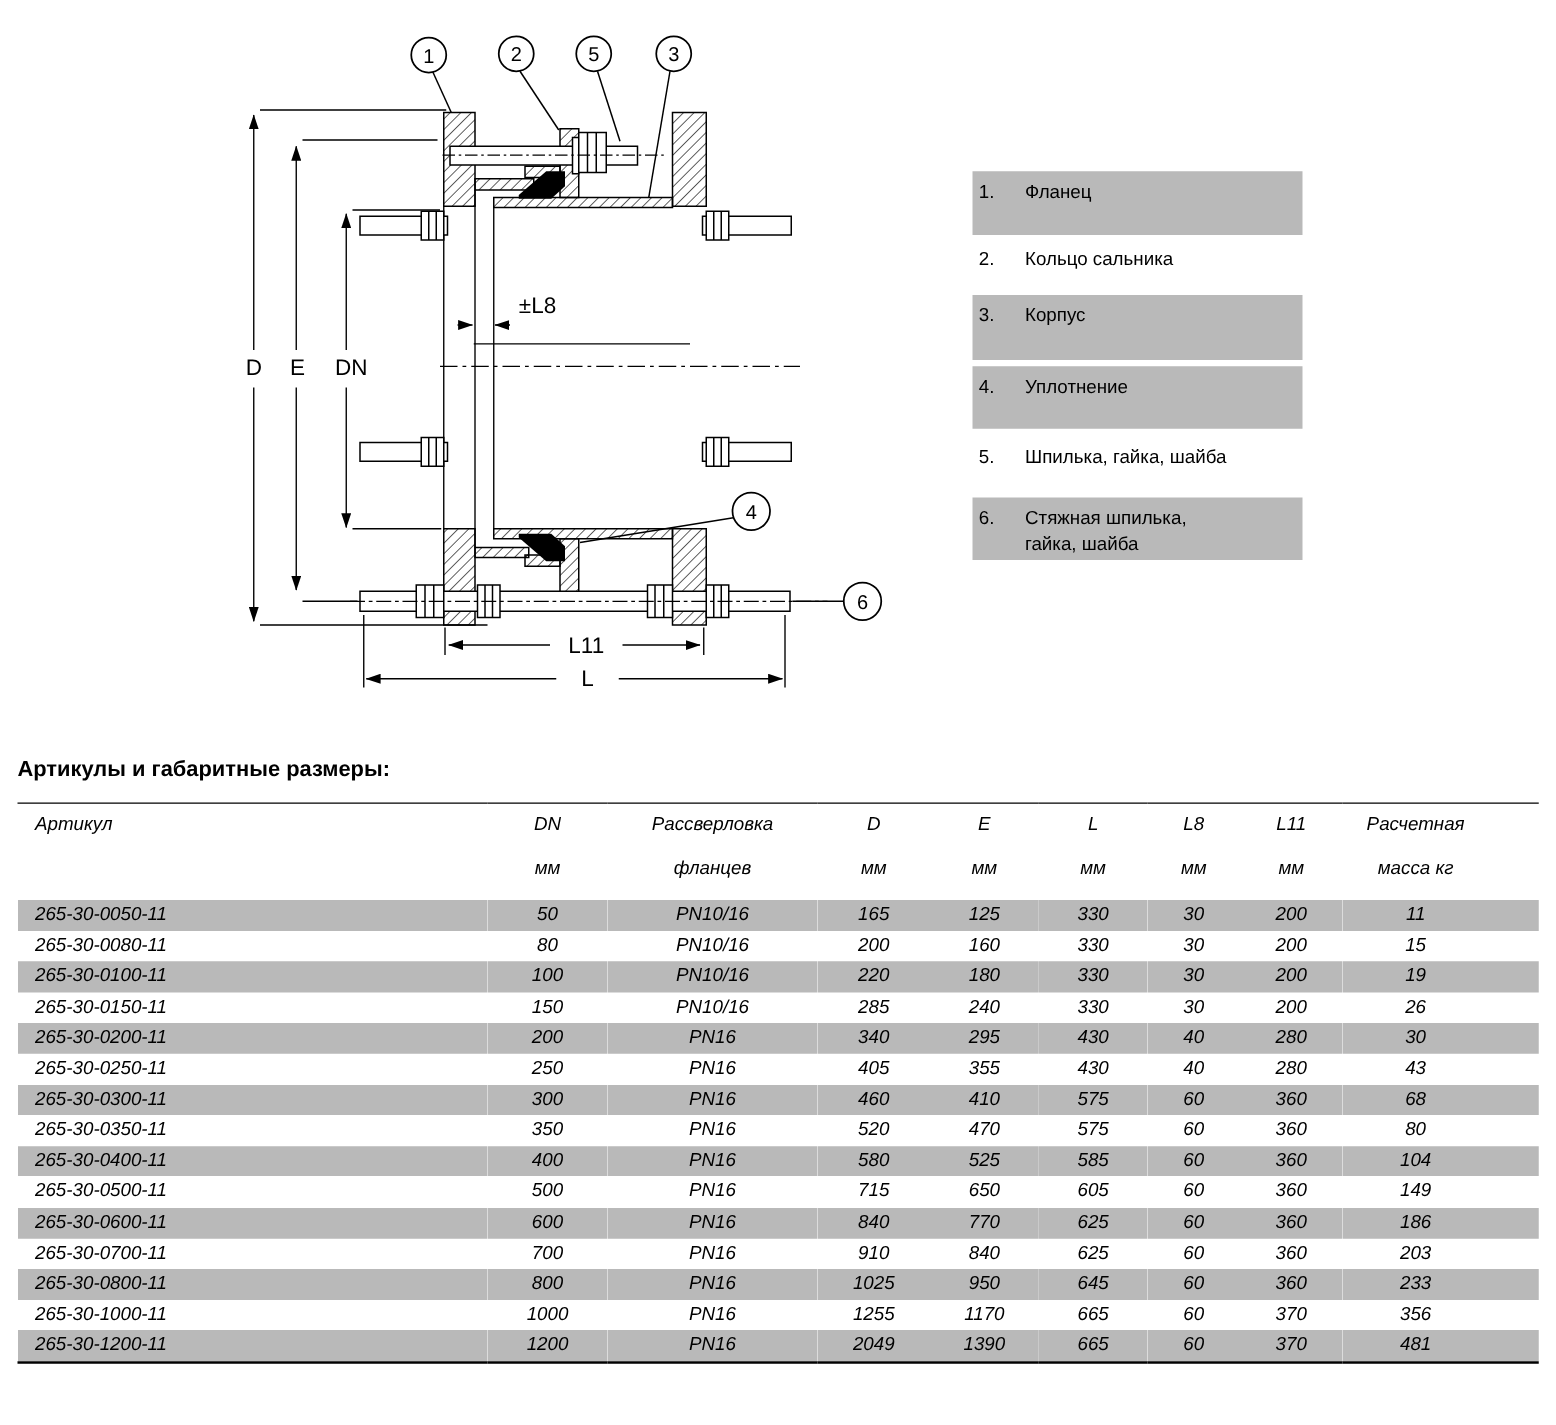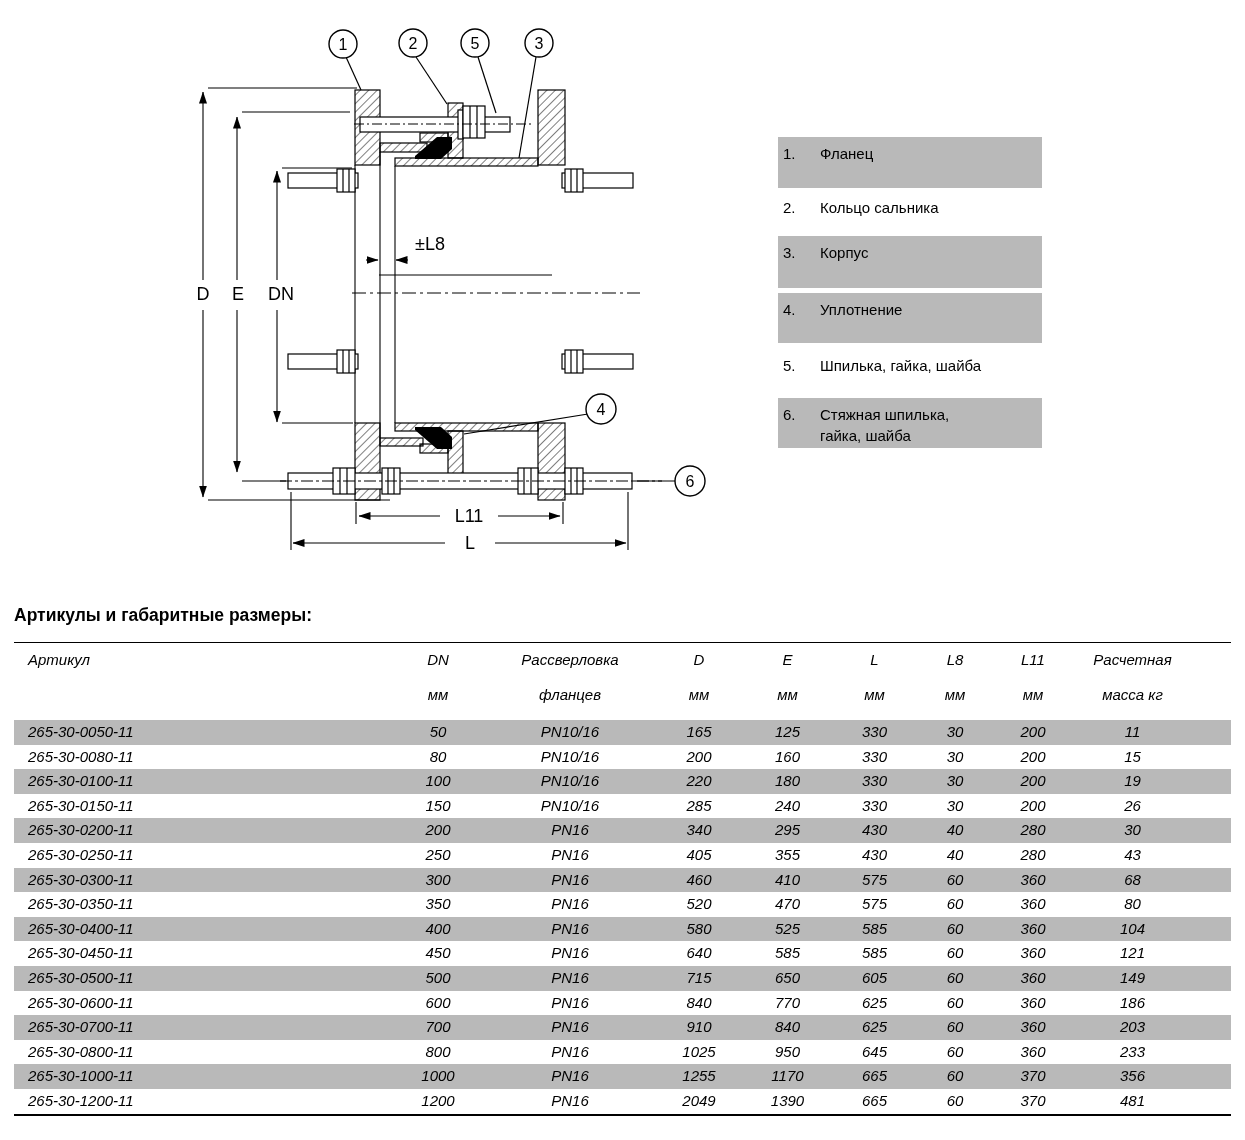--- a/index.html
+++ b/index.html
@@ -366,31 +366,20 @@
           <td class="c1">400</td>
           <td class="c2">PN16</td>
           <td class="c3">580</td>
           <td class="c4">525</td>
           <td class="c5">585</td>
           <td class="c6">60</td>
           <td class="c7">360</td>
           <td class="c8">104</td>
         </tr>
         <tr>
-          <td class="c0">265-30-0450-11</td>
-          <td class="c1">450</td>
-          <td class="c2">PN16</td>
-          <td class="c3">640</td>
-          <td class="c4">585</td>
-          <td class="c5">585</td>
-          <td class="c6">60</td>
-          <td class="c7">360</td>
-          <td class="c8">121</td>
-        </tr>
-        <tr>
           <td class="c0">265-30-0500-11</td>
           <td class="c1">500</td>
           <td class="c2">PN16</td>
           <td class="c3">715</td>
           <td class="c4">650</td>
           <td class="c5">605</td>
           <td class="c6">60</td>
           <td class="c7">360</td>
           <td class="c8">149</td>
         </tr>

